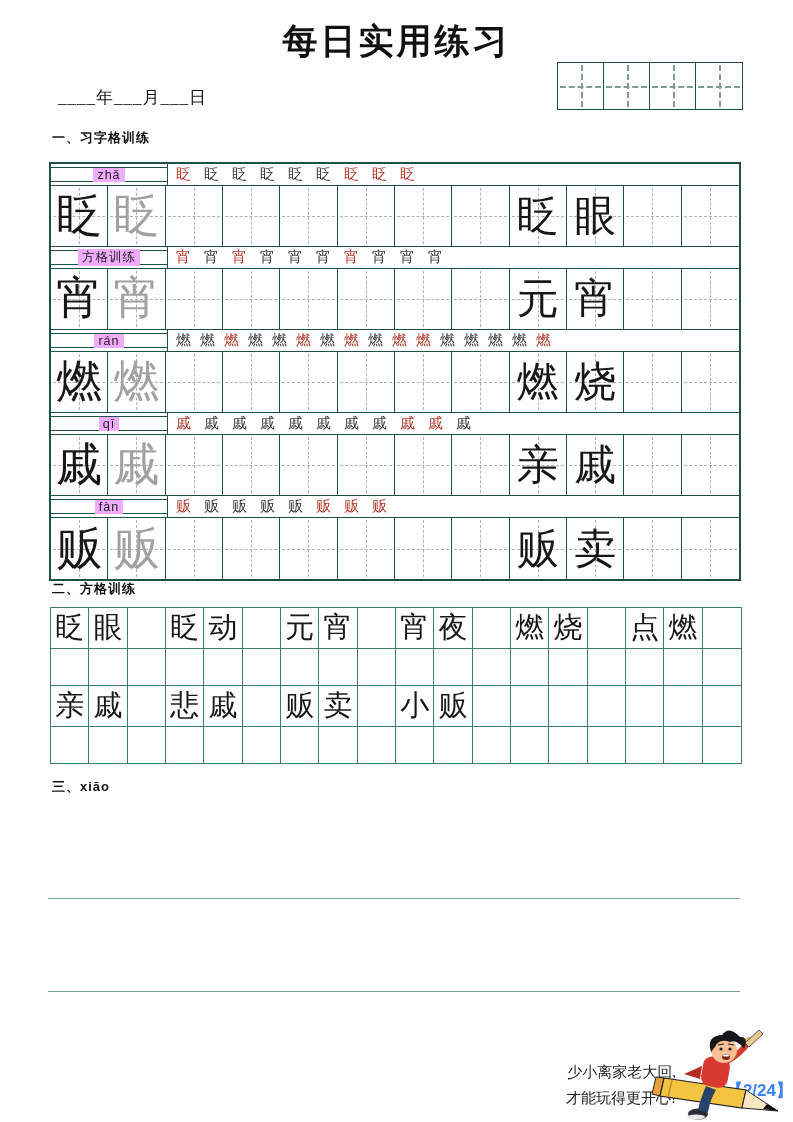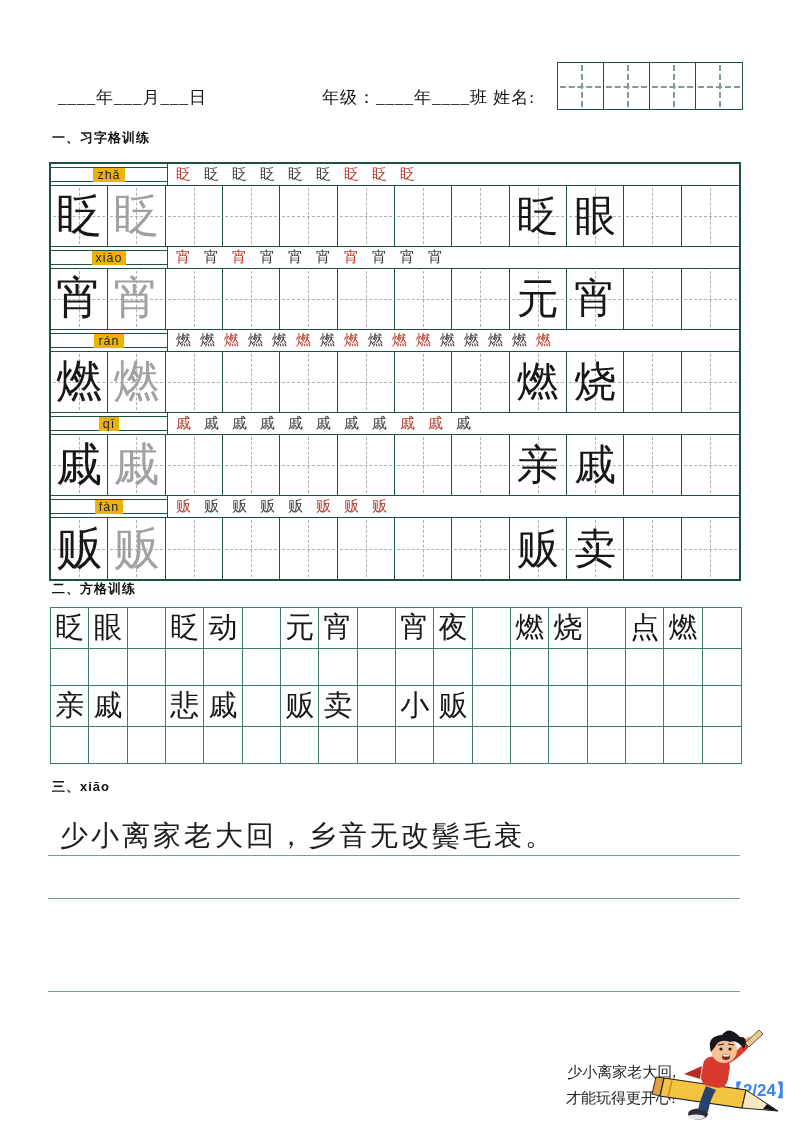--- a/index.html
+++ b/index.html
@@ -29,21 +29,21 @@
   .sec1{left:52px;top:129px;} .sec2{left:52px;top:580px;} .sec3{left:52px;top:778px;}
 
   
   .pgrid{position:absolute;left:49px;top:162px;width:692px;
          border:2px solid var(--grid-line);box-sizing:border-box;}
   .strip{height:21px;display:flex;align-items:stretch;border-bottom:1.4px solid var(--grid-line);}
   .pybox{position:relative;width:116px;flex:0 0 116px;border-right:1.4px solid var(--grid-line);
          display:flex;align-items:center;justify-content:center;}
   .pybox::before{content:"";position:absolute;left:0;right:0;top:3px;border-top:1px solid var(--grid-line);}
   .pybox::after{content:"";position:absolute;left:0;right:0;bottom:3px;border-top:1px solid var(--grid-line);}
-  .py{position:relative;z-index:1;background:#eab308;padding:0 4px;font-size:12.5px;letter-spacing:1px;color:#222;}
+  .py{position:relative;z-index:1;background:#f0abfc;padding:0 4px;font-size:12.5px;letter-spacing:1px;color:#222;}
   .strokes{flex:1;display:flex;align-items:center;gap:13px;padding-left:8px;
            font-size:15px;line-height:21px;overflow:hidden;}
   .st{font-family:"Liberation Serif","DejaVu Serif",serif;}
   .cellrow{display:grid;grid-template-columns:repeat(12,1fr);height:61px;}
   .cell{position:relative;border-right:1px solid var(--grid-line);
         border-bottom:1.4px solid var(--grid-line);
         display:flex;align-items:center;justify-content:center;}
   .cell:nth-child(12){border-right:0;}
   .unit:last-child .cell{border-bottom:0;}
   .cell::before{content:"";position:absolute;left:50%;top:2px;bottom:2px;border-left:1px dashed var(--grid-dash);}
@@ -77,23 +77,23 @@
   .mascot-caption{position:absolute;right:117px;top:1059px;text-align:right;
                   font-family:"Liberation Serif","DejaVu Serif",serif;
                   font-size:15px;line-height:26px;color:#222;}
   .mascot{position:absolute;left:650px;top:1030px;width:140px;height:92px;}
 </style>
 </head>
 <body>
 
 <div class="page">
 
+  <div class="title cjk">每日实用练习</div>
 
   <div class="hdr-date cjk">____年___月___日</div>
-  <div class="hdr-class cjk">年级：____年____班 姓名:</div>
   <div class="name-grid">
     <div class="ng"></div>
     <div class="ng"></div>
     <div class="ng"></div>
     <div class="ng"></div>
   </div>
 
   <div class="sec-h sec1">一、习字格训练</div>
 
   <div class="pgrid">
@@ -135,21 +135,21 @@
             <span class="ch word">眼</span>
           </div>
         <div class="cell"></div>
         <div class="cell"></div>
       </div>
     </div>
 
     <div class="unit">
       <div class="strip">
         <div class="pybox">
-            <span class="py">xiāo</span>
+            <span class="py">方格训练</span>
           </div>
         <div class="strokes">
           <span class="st" style="color: rgb(181, 56, 42);">宵</span>
             <span class="st" style="color: rgb(58, 58, 58);">宵</span>
             <span class="st" style="color: rgb(181, 56, 42);">宵</span>
             <span class="st" style="color: rgb(58, 58, 58);">宵</span>
             <span class="st" style="color: rgb(58, 58, 58);">宵</span>
             <span class="st" style="color: rgb(58, 58, 58);">宵</span>
             <span class="st" style="color: rgb(181, 56, 42);">宵</span>
             <span class="st" style="color: rgb(58, 58, 58);">宵</span>
@@ -386,23 +386,20 @@
       <div class="sq"></div>
       <div class="sq"></div>
       <div class="sq"></div>
       <div class="sq"></div>
       <div class="sq"></div>
       <div class="sq"></div>
   </div>
 
   <div class="sec-h sec3">三、xiāo</div>
 
-  <div class="comp-line cl1">
-      <span class="comp-text">少小离家老大回，乡音无改鬓毛衰。</span>
-    </div>
   <div class="comp-line cl2">
       <span class="comp-text"></span>
     </div>
   <div class="comp-line cl4">
       <span class="comp-text"></span>
     </div>
 
   <div class="pageno">【2/24】</div>
 
   <div class="mascot-caption">

